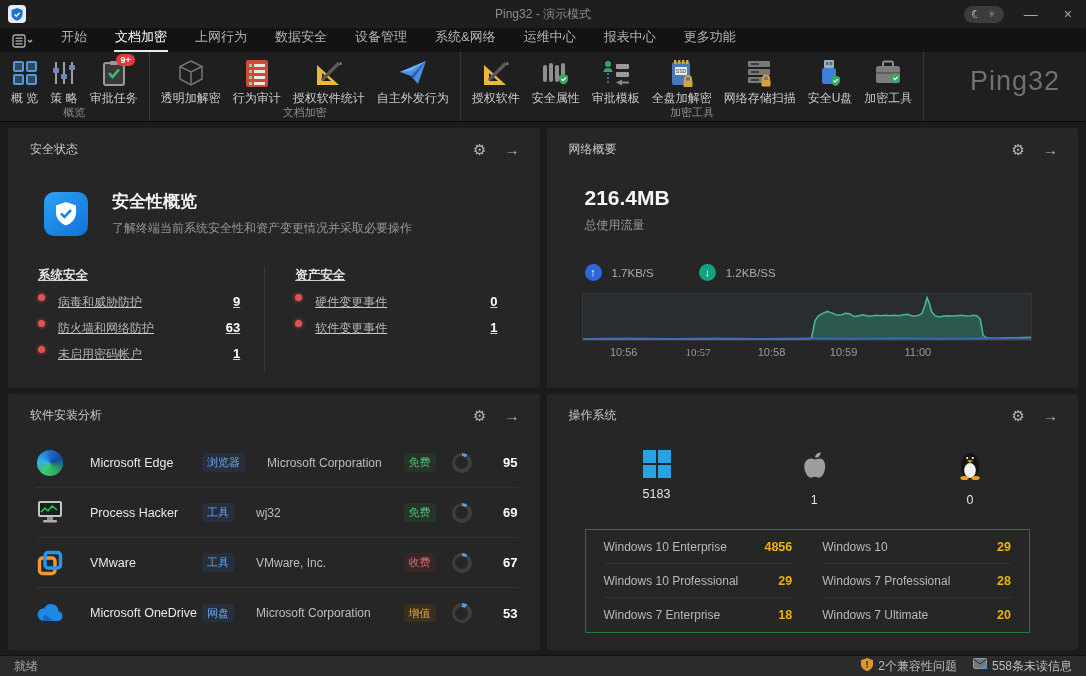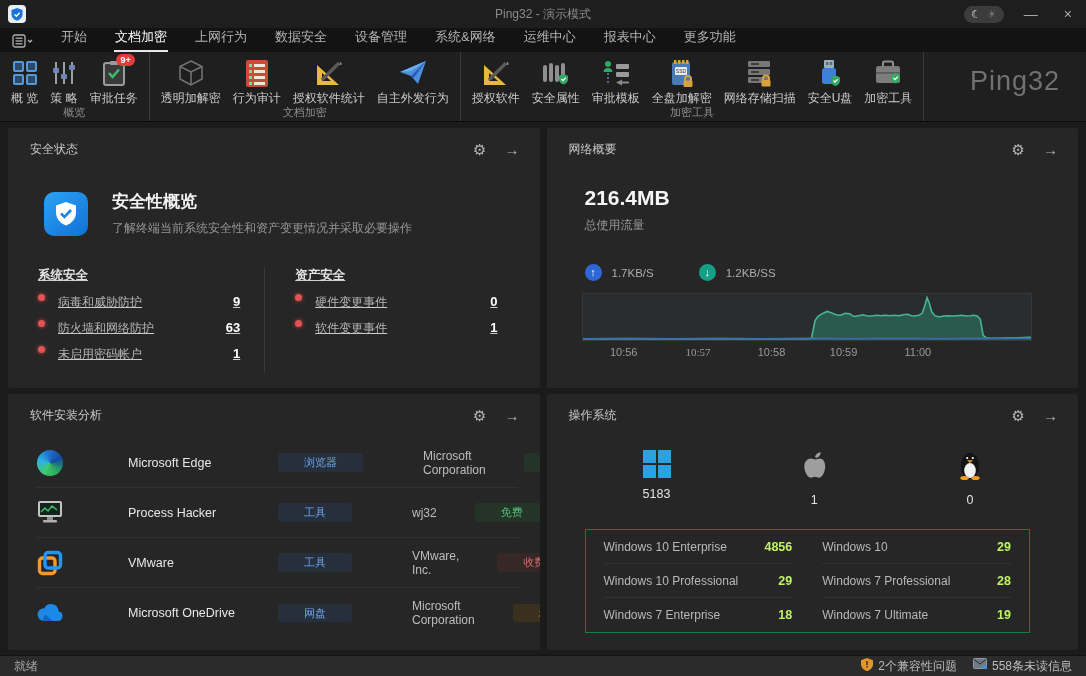--- a/index.html
+++ b/index.html
@@ -64,45 +64,45 @@
   .lg-circle{width:17px;height:17px;border-radius:50%;display:flex;align-items:center;justify-content:center;font-size:11px;color:#fff;line-height:1;}
   .lg-up{background:#2e68d8;}
   .lg-down{background:#14a085;}
   .chart-wrap{margin:12px 0 0 35px;width:364px;}
   .chart-plot{width:450px;height:48px;background:#2a2d2f;border:1px solid #35383a;display:block;}
   .chart-ticks{position:relative;height:15px;margin-top:5px;font-size:11px;color:#9a9a9a;}
   .chart-ticks span{position:absolute;top:0;transform:translateX(-50%);}
 
   
   .sw-rows{margin:14px 22px 0 28px;}
-  .sw-row{display:flex;align-items:center;height:50px;border-bottom:1px solid #313131;gap:38px;}
+  .sw-row{display:flex;align-items:center;height:50px;border-bottom:1px solid #313131;}
   .sw-row:last-child{border-bottom:none;}
   .sw-appicon{width:28px;flex:0 0 28px;margin-right:26px;display:flex;align-items:center;justify-content:center;}
   .sw-name{width:112px;flex:0 0 112px;font-size:12.5px;color:#e8e8e8;}
-  .badge{font-size:11px;padding:3px 26px;border-radius:3px;white-space:nowrap;line-height:1.1;}
+  .badge{font-size:11px;padding:3px 5px;border-radius:3px;white-space:nowrap;line-height:1.1;}
   .badge-cat{color:#6aa3e8;background:#272f3d;}
   .badge-free{color:#54b87a;background:#243427;}
   .badge-paid{color:#d26a6a;background:#382727;}
   .badge-premium{color:#daa339;background:#39301d;}
   .sw-vendor{flex:1;font-size:12px;color:#bdbdbd;margin-left:22px;}
   .ring{width:20px;height:20px;border-radius:50%;background:conic-gradient(#5b9bd5 0 32deg,#3e3e3e 32deg 360deg);position:relative;margin:0 18px 0 16px;flex:0 0 20px;}
   .ring::after{content:"";position:absolute;inset:3.5px;border-radius:50%;background:#262626;}
   .sw-score{width:28px;text-align:right;font-size:13px;font-weight:700;color:#fff;}
   .icon-edge{width:26px;height:26px;border-radius:50%;background:conic-gradient(from 210deg,#3ec96f,#2fb3e0,#1f6fd0,#124c9e,#2aa75f,#3ec96f);}
 
   
   .os-icons{display:flex;justify-content:space-between;margin:26px 0 0;padding:0 96px 0 96px;}
   .os-item{display:flex;flex-direction:column;align-items:center;gap:9px;}
   .win-logo{display:grid;grid-template-columns:13px 13px;grid-template-rows:13px 13px;gap:2px;}
   .win-logo i{background:#27a3e3;}
   .os-count{font-size:12.5px;color:#e3e3e3;}
   .os-table{margin:22px 48px 0 38px;border:1px solid #15803d;display:grid;grid-template-columns:1fr 1fr;column-gap:30px;padding:0 18px;}
   .os-row{display:flex;align-items:center;height:34px;border-bottom:1px solid #323232;font-size:12px;color:#b8b8b8;}
   .os-col .os-row:last-child{border-bottom:none;}
-  .os-row .v{margin-left:auto;color:#bef264;font-weight:700;font-size:12.5px;}
+  .os-row .v{margin-left:auto;color:#eab308;font-weight:700;font-size:12.5px;}
 
   
   .statusbar{height:21px;background:#2b2b2b;border-top:1px solid #131313;display:flex;align-items:center;padding:0 14px;font-size:12px;color:#a8a8a8;flex:0 0 auto;}
   .status-right{margin-left:auto;display:flex;align-items:center;gap:16px;}
   .status-item{display:flex;align-items:flex-start;gap:5px;color:#bcbcbc;}
 </style>
 </head>
 <body>
 
 <div class="app">
@@ -589,21 +589,21 @@
           <div class="os-row">
             <span>Windows 10</span>
             <span class="v">29</span>
           </div>
           <div class="os-row">
             <span>Windows 7 Professional</span>
             <span class="v">28</span>
           </div>
           <div class="os-row">
             <span>Windows 7 Ultimate</span>
-            <span class="v">19</span>
+            <span class="v">20</span>
           </div>
         </div>
       </div>
     </div>
 
   </div>
 
   <div class="statusbar">
     <span>就绪</span>
     <div class="status-right">

